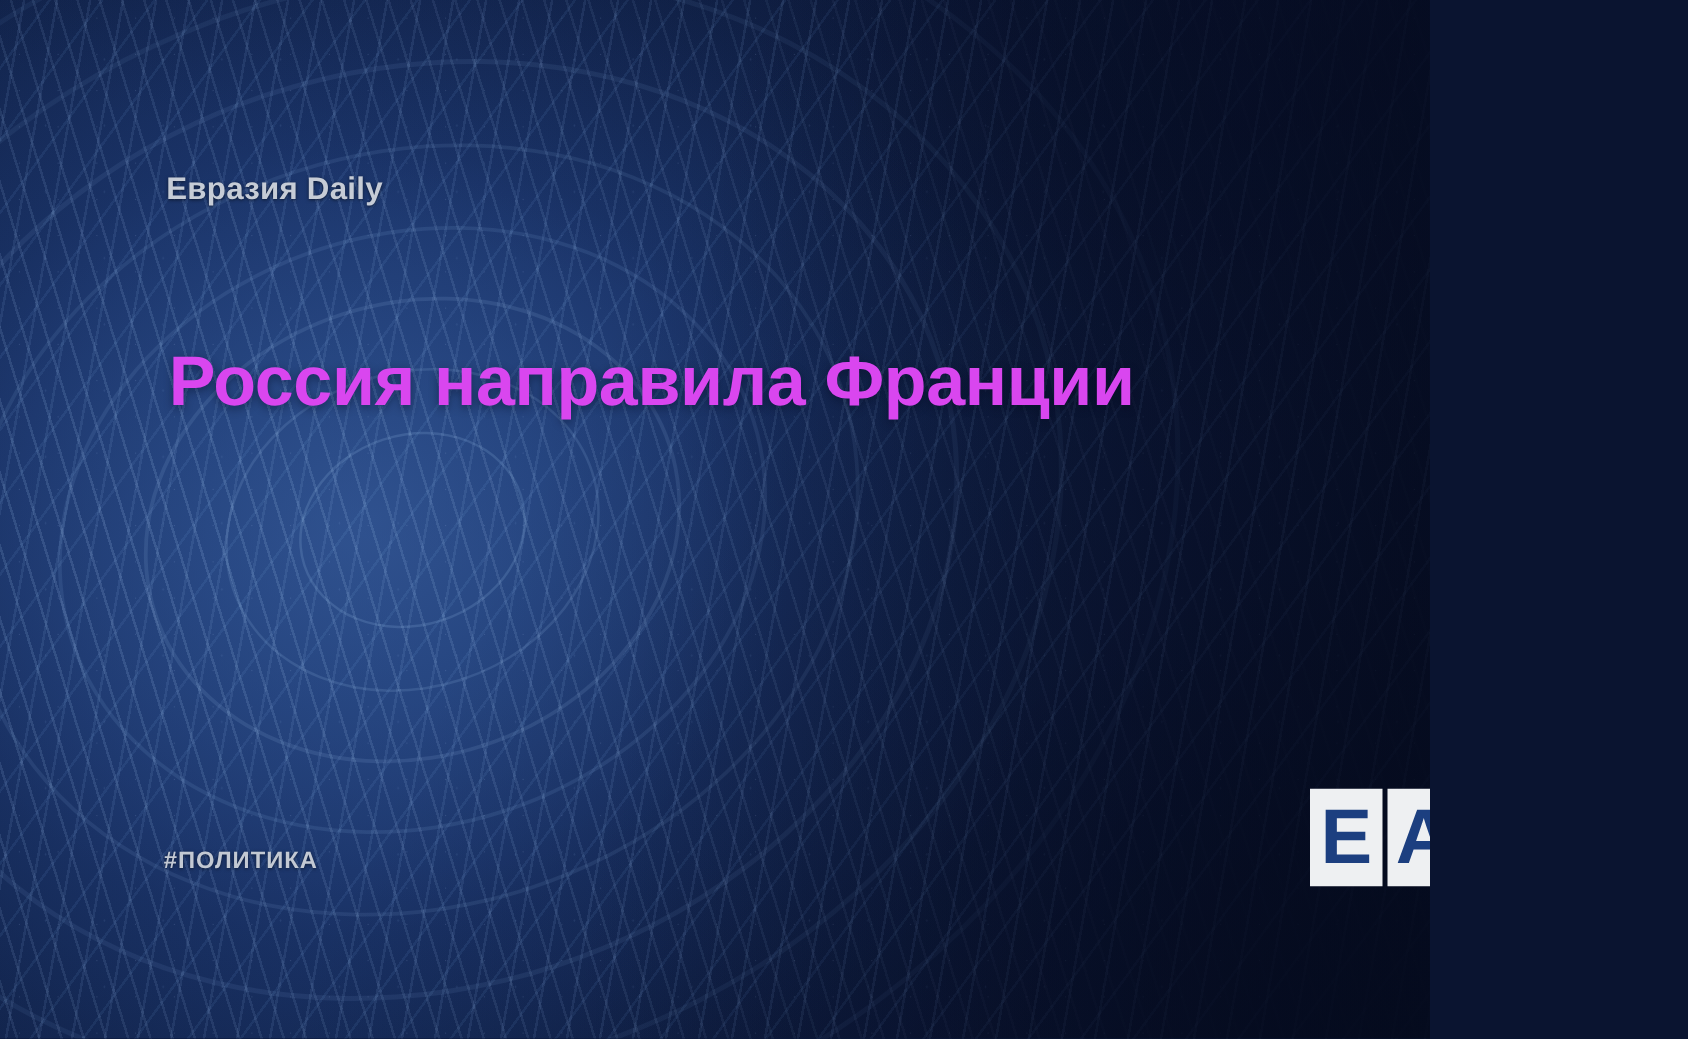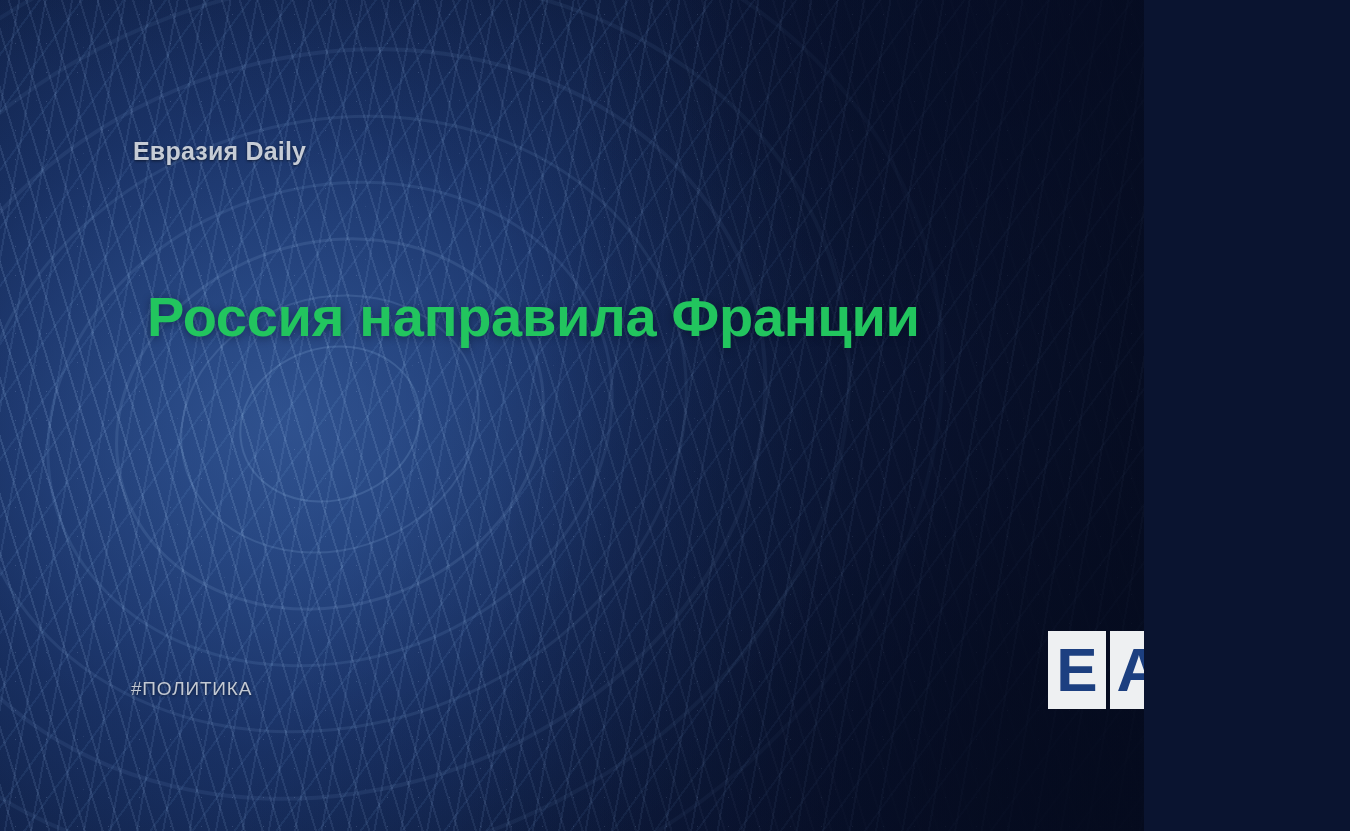--- a/index.html
+++ b/index.html
@@ -136,39 +136,39 @@
     color: #c6ccd6;
     text-shadow: 0 1px 3px rgba(0,0,0,0.55);
     white-space: nowrap;
   }
 
   .headline {
     position: absolute;
     left: 131px;
     top: 262px;
     width: 1080px;
-    margin: 16px;
-    color: #22c55e;
+    margin: 4px;
+    color: #d946ef;
     font-size: 56px;
     line-height: 78px;
     font-weight: bold;
     letter-spacing: -0.3px;
     text-shadow: 0 2px 8px rgba(4,10,30,0.45);
   }
   .headline .ln {
     display: block;
     white-space: nowrap;
   }
 
   .tag {
     position: absolute;
     left: 131px;
     top: 678px;
     font-size: 19px;
-    font-weight: normal;
+    font-weight: bold;
     letter-spacing: 0.8px;
     color: #c3c9d3;
     text-shadow: 0 1px 3px rgba(0,0,0,0.5);
   }
 
   
   .logo {
     position: absolute;
     left: 1048px;
     top: 631px;

